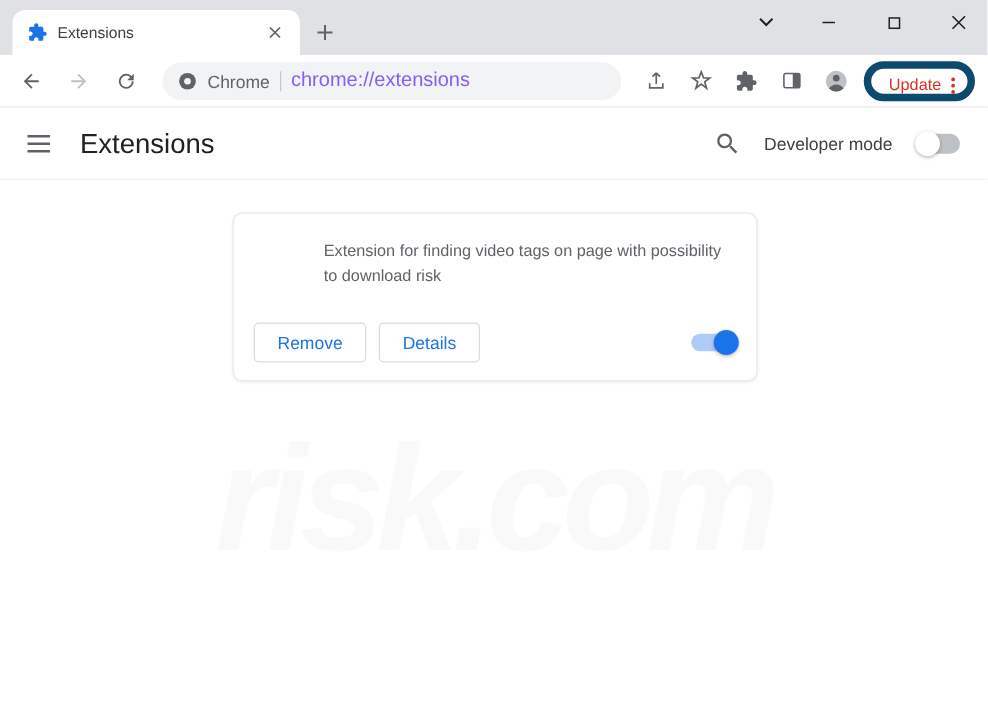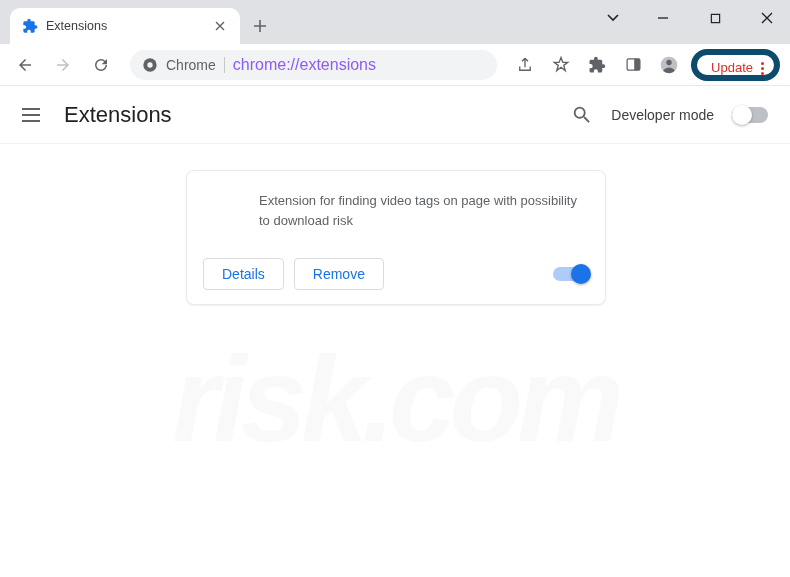--- a/index.html
+++ b/index.html
@@ -187,21 +187,21 @@
 
 <div class="content">
   <div class="card">
     <div class="card-body">
       <div class="ext-icon-ph"></div>
       <div class="ext-info">
         <div class="ext-desc">Extension for finding video tags on page with possibility to download risk</div>
       </div>
     </div>
     <div class="card-actions">
+      <button class="act-btn">Remove</button>
       <button class="act-btn">Details</button>
-      <button class="act-btn">Remove</button>
       <div class="card-toggle"></div>
     </div>
   </div>
 </div>
 
 <div class="wm">PC</div>
 <div class="wm wm2">risk.com</div>
 
 </body></html>

